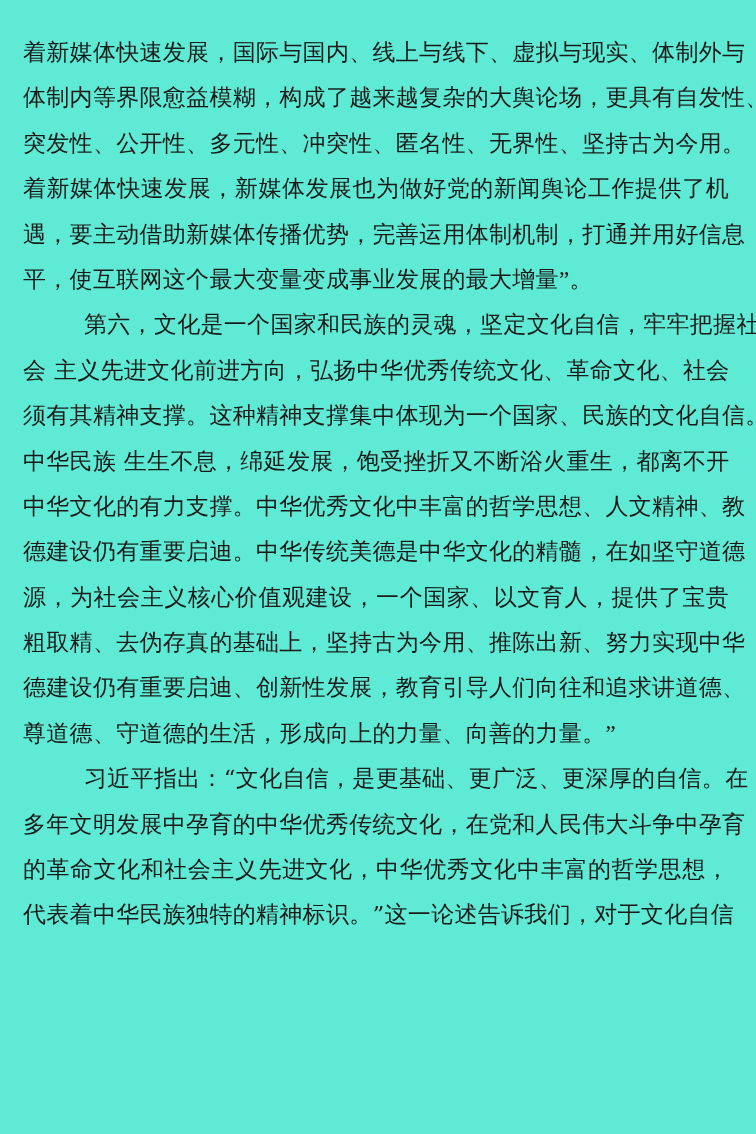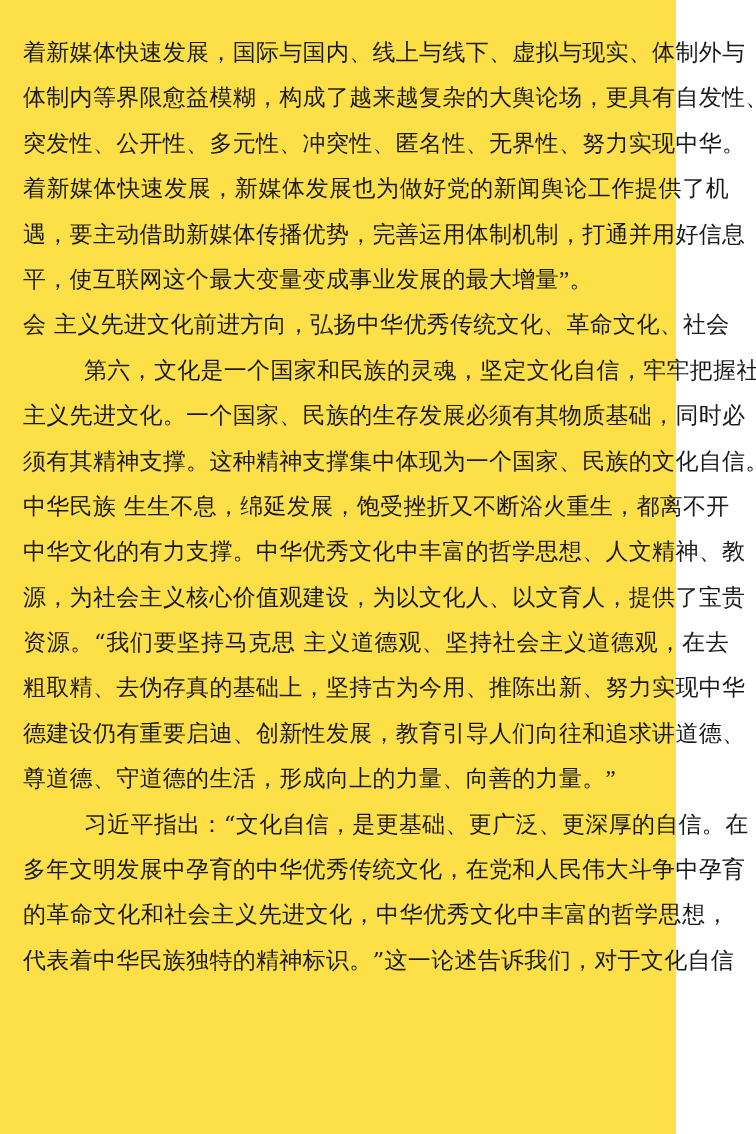--- a/index.html
+++ b/index.html
@@ -1,19 +1,19 @@
 <!DOCTYPE html>
 <html><head>
 <meta charset="utf-8">
 <style>
   html, body { margin: 0; padding: 0; background: #ffffff; }
   body { width: 756px; height: 1134px; overflow: hidden; position: relative; }
   .page {
-    position: absolute; left: 0; top: 0; width: 676px; height: 1134px;
-    background: #fde047;
+    position: absolute; left: 0; top: 0; width: 756px; height: 1134px;
+    background: #5eead4;
   }
   .text-block {
     position: absolute; left: 23px; top: 30px; width: 706px;
     font-family: "DejaVu Serif", "Liberation Serif", serif;
     font-size: 23px; color: #1a1a1a;
   }
   .line {
     height: 45.4px; line-height: 45.4px;
     white-space: nowrap; overflow: visible;
     text-align: justify; text-align-last: justify;
@@ -24,35 +24,34 @@
 </style>
 </head>
 <body>
 
 <div class="page">
   <div class="text-block">
 
     <div>
       <div class="line">着新媒体快速发展，国际与国内、线上与线下、虚拟与现实、体制外与</div>
       <div class="line">体制内等界限愈益模糊，构成了越来越复杂的大舆论场，更具有自发性、</div>
-      <div class="line">突发性、公开性、多元性、冲突性、匿名性、无界性、努力实现中华。</div>
+      <div class="line">突发性、公开性、多元性、冲突性、匿名性、无界性、坚持古为今用。</div>
       <div class="line">着新媒体快速发展，新媒体发展也为做好党的新闻舆论工作提供了机</div>
       <div class="line">遇，要主动借助新媒体传播优势，完善运用体制机制，打通并用好信息</div>
       <div class="line last">平，使互联网这个最大变量变成事业发展的最大增量”。</div>
     </div>
 
     <div>
+      <div class="line indent">第六，文化是一个国家和民族的灵魂，坚定文化自信，牢牢把握社</div>
       <div class="line">会 主义先进文化前进方向，弘扬中华优秀传统文化、革命文化、社会</div>
-      <div class="line indent">第六，文化是一个国家和民族的灵魂，坚定文化自信，牢牢把握社</div>
-      <div class="line">主义先进文化。一个国家、民族的生存发展必须有其物质基础，同时必</div>
       <div class="line">须有其精神支撑。这种精神支撑集中体现为一个国家、民族的文化自信。</div>
       <div class="line">中华民族 生生不息，绵延发展，饱受挫折又不断浴火重生，都离不开</div>
       <div class="line">中华文化的有力支撑。中华优秀文化中丰富的哲学思想、人文精神、教</div>
-      <div class="line">源，为社会主义核心价值观建设，为以文化人、以文育人，提供了宝贵</div>
-      <div class="line">资源。“我们要坚持马克思 主义道德观、坚持社会主义道德观，在去</div>
+      <div class="line">德建设仍有重要启迪。中华传统美德是中华文化的精髓，在如坚守道德</div>
+      <div class="line">源，为社会主义核心价值观建设，一个国家、以文育人，提供了宝贵</div>
       <div class="line">粗取精、去伪存真的基础上，坚持古为今用、推陈出新、努力实现中华</div>
       <div class="line">德建设仍有重要启迪、创新性发展，教育引导人们向往和追求讲道德、</div>
       <div class="line last">尊道德、守道德的生活，形成向上的力量、向善的力量。”</div>
     </div>
 
     <div>
       <div class="line indent">习近平指出：“文化自信，是更基础、更广泛、更深厚的自信。在 5000</div>
       <div class="line">多年文明发展中孕育的中华优秀传统文化，在党和人民伟大斗争中孕育</div>
       <div class="line">的革命文化和社会主义先进文化，中华优秀文化中丰富的哲学思想，</div>
       <div class="line">代表着中华民族独特的精神标识。”这一论述告诉我们，对于文化自信</div>

